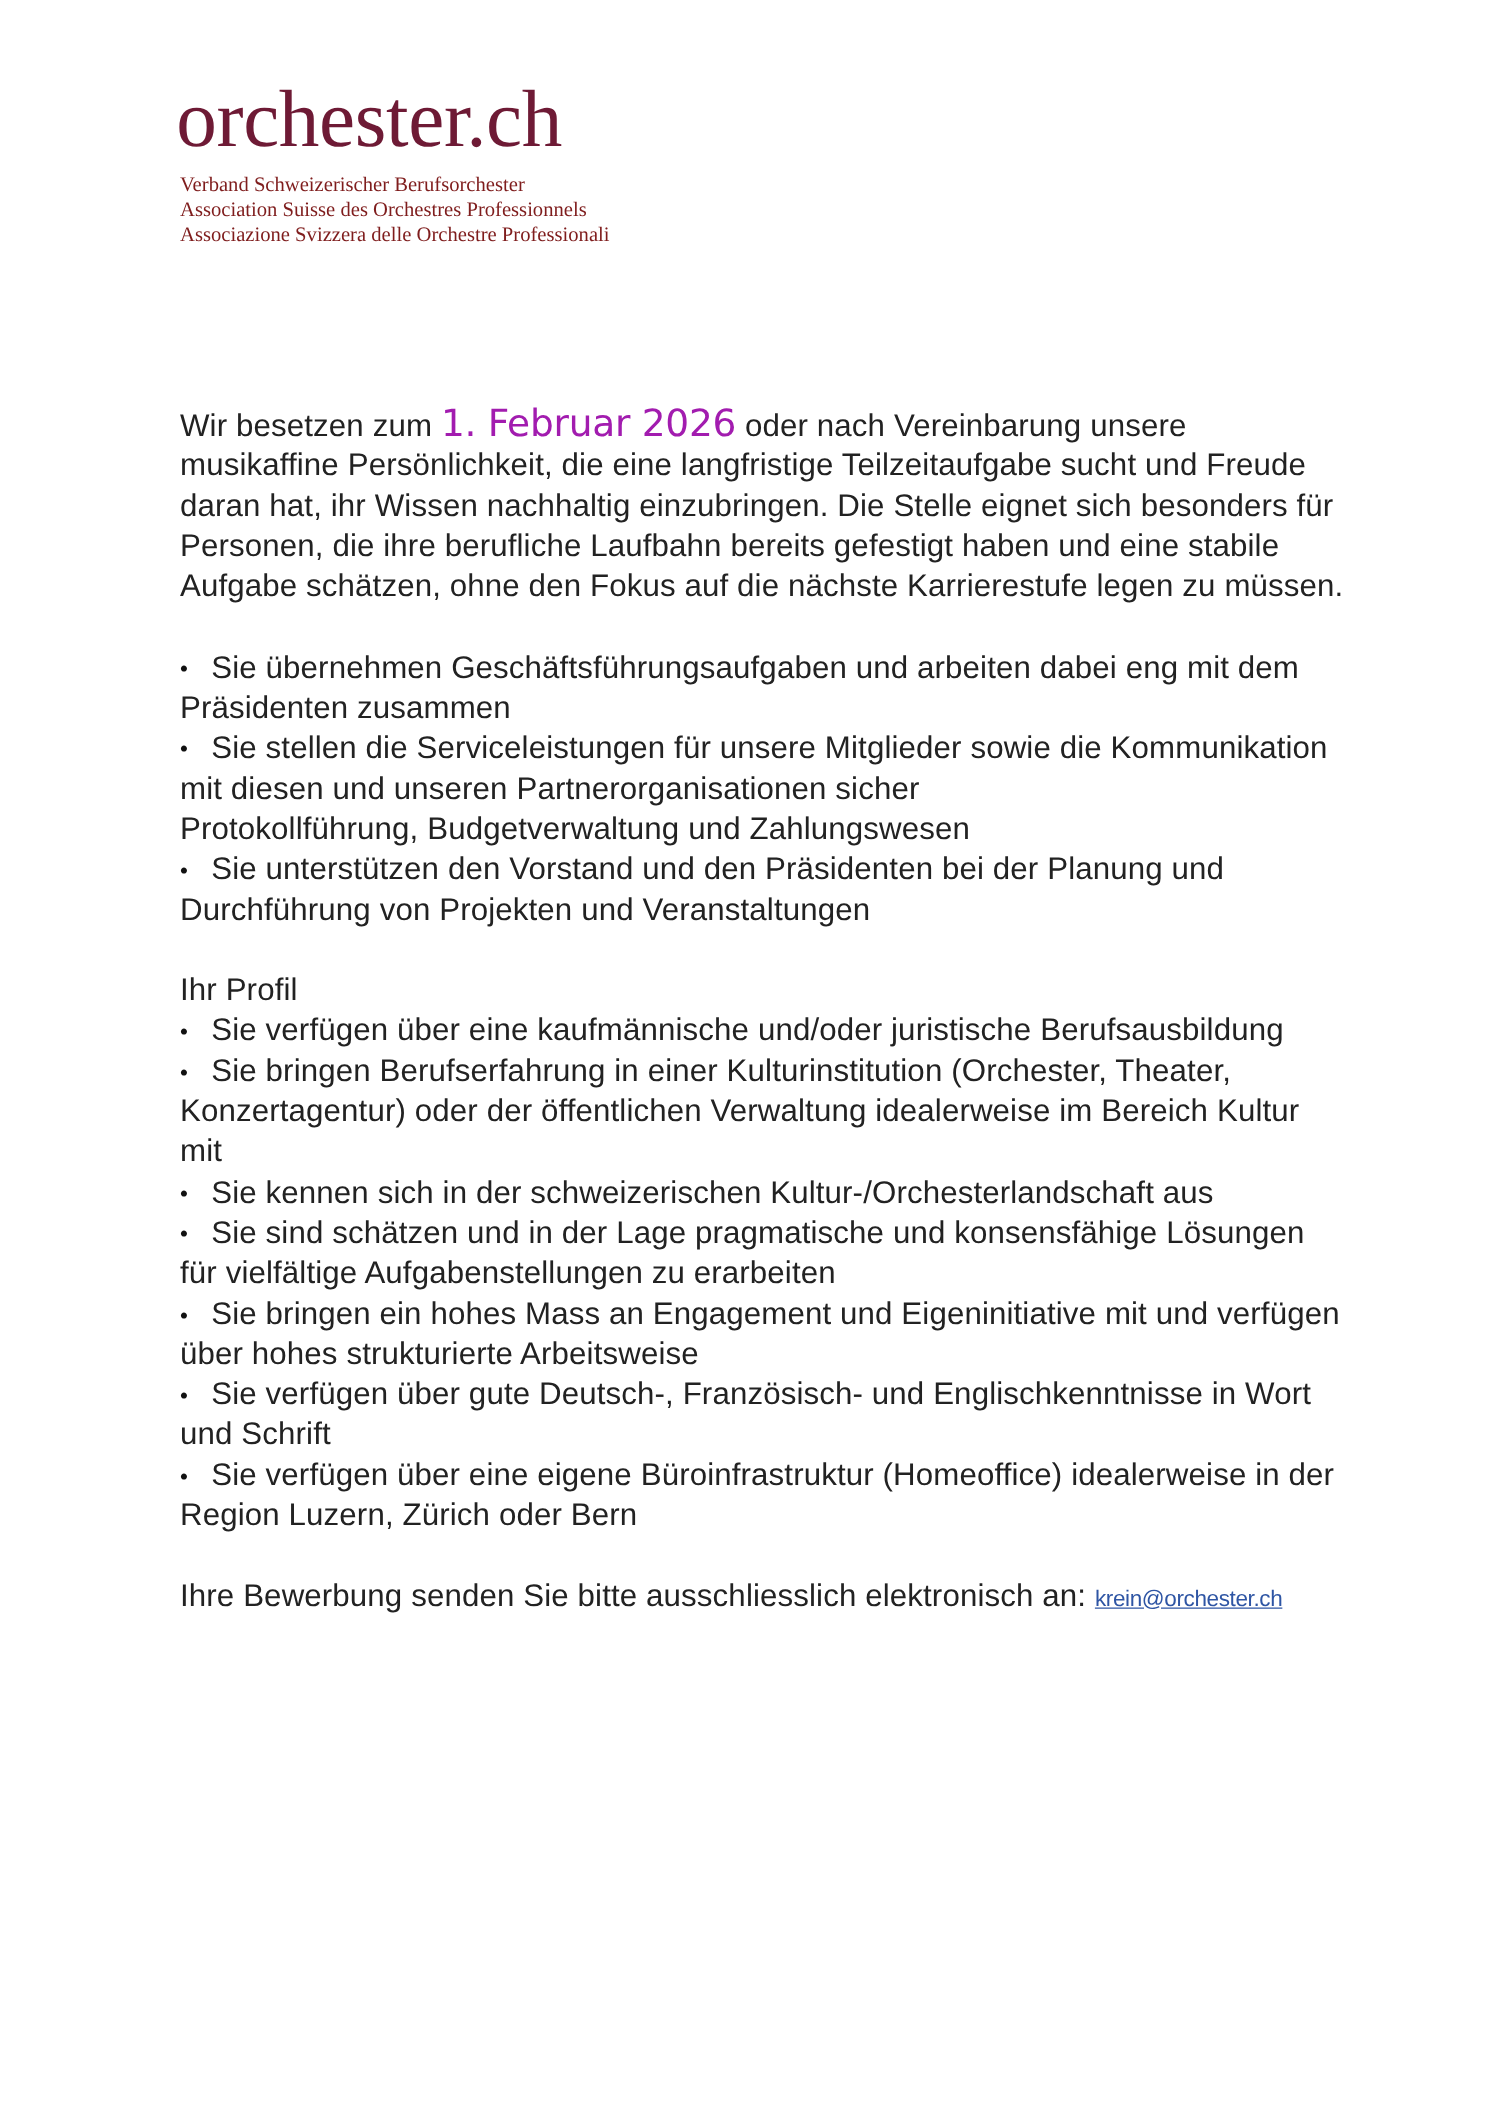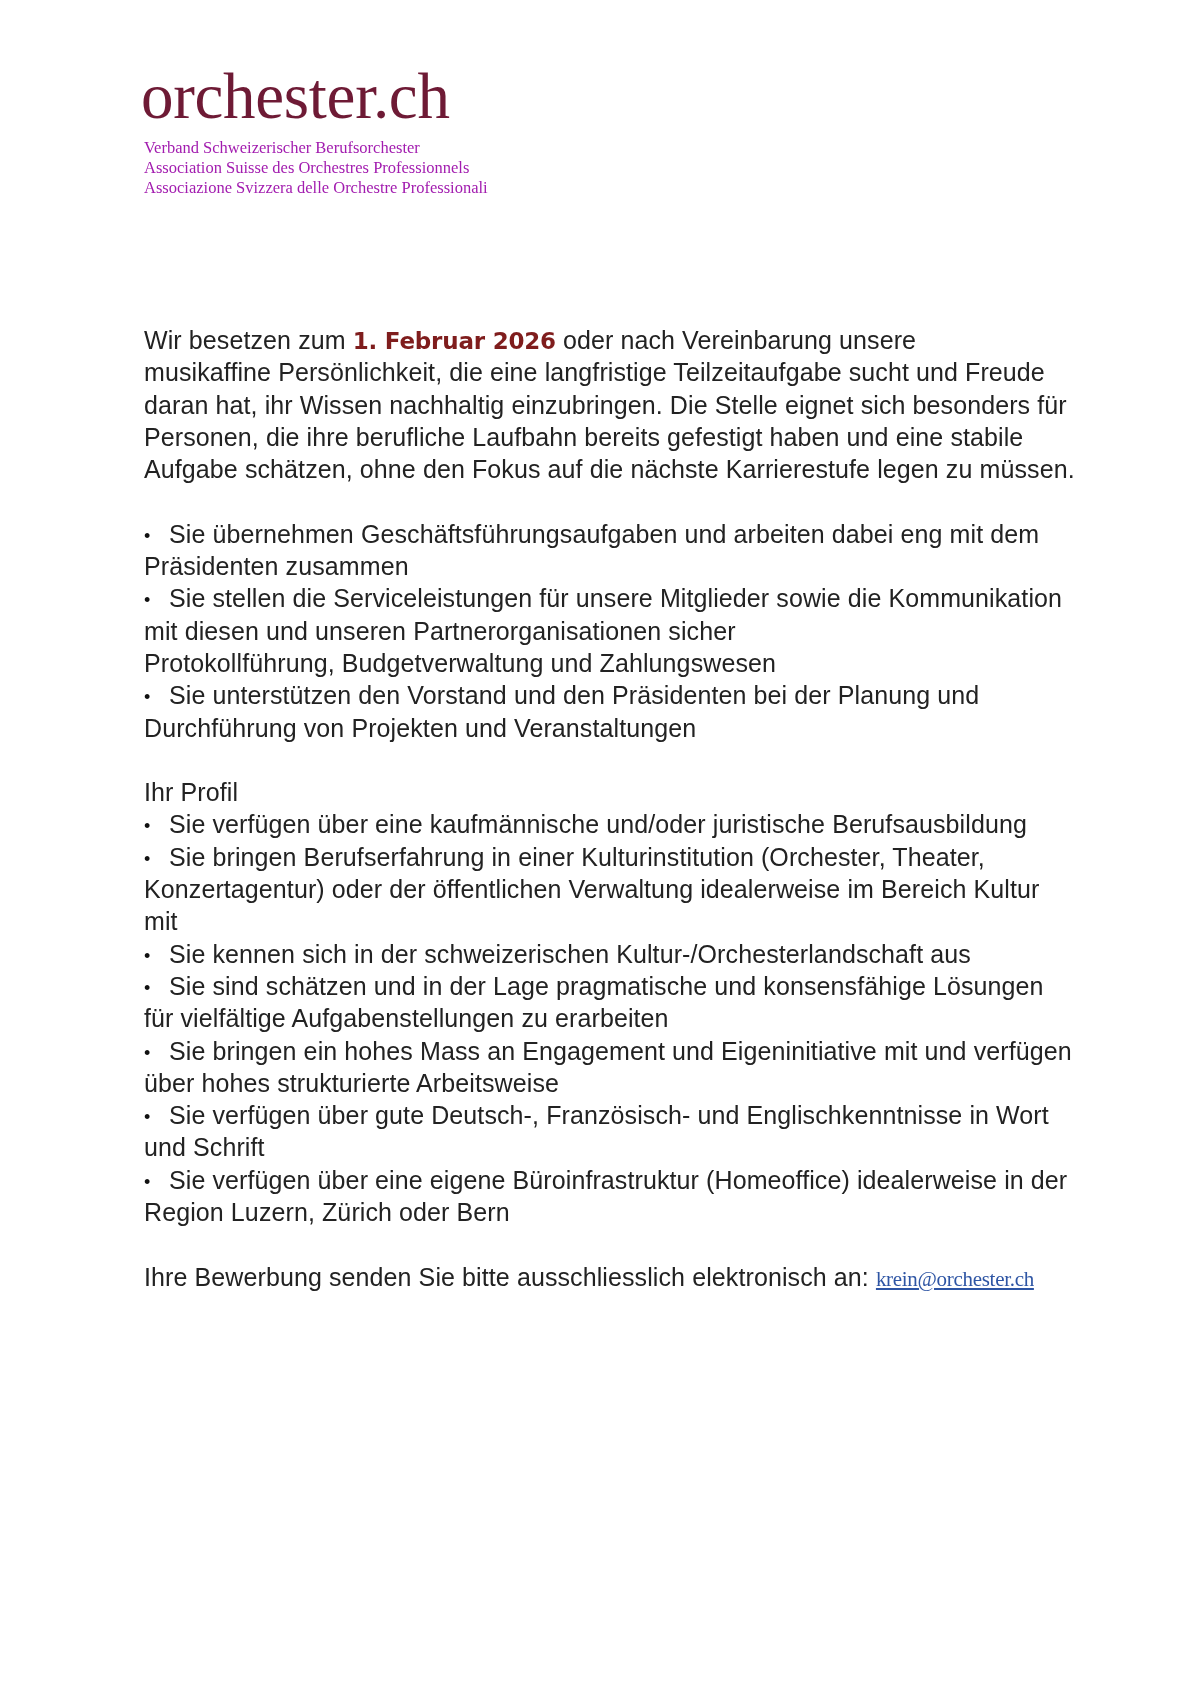--- a/index.html
+++ b/index.html
@@ -26,21 +26,21 @@
       line-height: 60px;
       letter-spacing: -0.3px;
       margin: 0;
       display: block;
     }
     .logo-sub {
       margin-top: 12px;
       font-family: "Liberation Serif", serif;
       font-size: 16.5px;
       line-height: 20px;
-      color: #a21caf;
+      color: #7f1d1d;
     }
     .logo-sub div { white-space: nowrap; margin-left: 3px; }
 
     .content {
       position: absolute;
       left: 144px;
       top: 324px;
       width: 920px;
       font-family: "DejaVu Sans", sans-serif;
       font-weight: 200;
@@ -51,35 +51,35 @@
     }
     .line {
       display: block;
       white-space: nowrap;
       height: 32.3px;
     }
     .blank { height: 32.3px; }
     .content .txt { font-family: "Liberation Sans", sans-serif; font-size: 25px; letter-spacing: 0.1px; color:#222; }
     b.strong {
       font-family: "DejaVu Sans", sans-serif;
-      font-weight: 700;
-      font-size: 23px;
+      font-weight: 400;
+      font-size: 30px;
       letter-spacing: -0.2px;
-      color: #7f1d1d;
+      color: #a21caf;
     }
     .bullet {
       display: inline-block;
       width: 25px;
       font-size: 18px;
       vertical-align: 1px;
       color: #111;
     }
     a.mail {
-      font-family: Liberation Serif, serif;
-      font-size: 21px;
+      font-family: Liberation Sans, sans-serif;
+      font-size: 18px;
       color: #2e55a4;
       text-decoration: underline;
       letter-spacing: -0.3px;
     }
   </style>
 </head>
 <body>
 
 <div class="logo">
   <span class="logo-word">orchester.ch</span>

